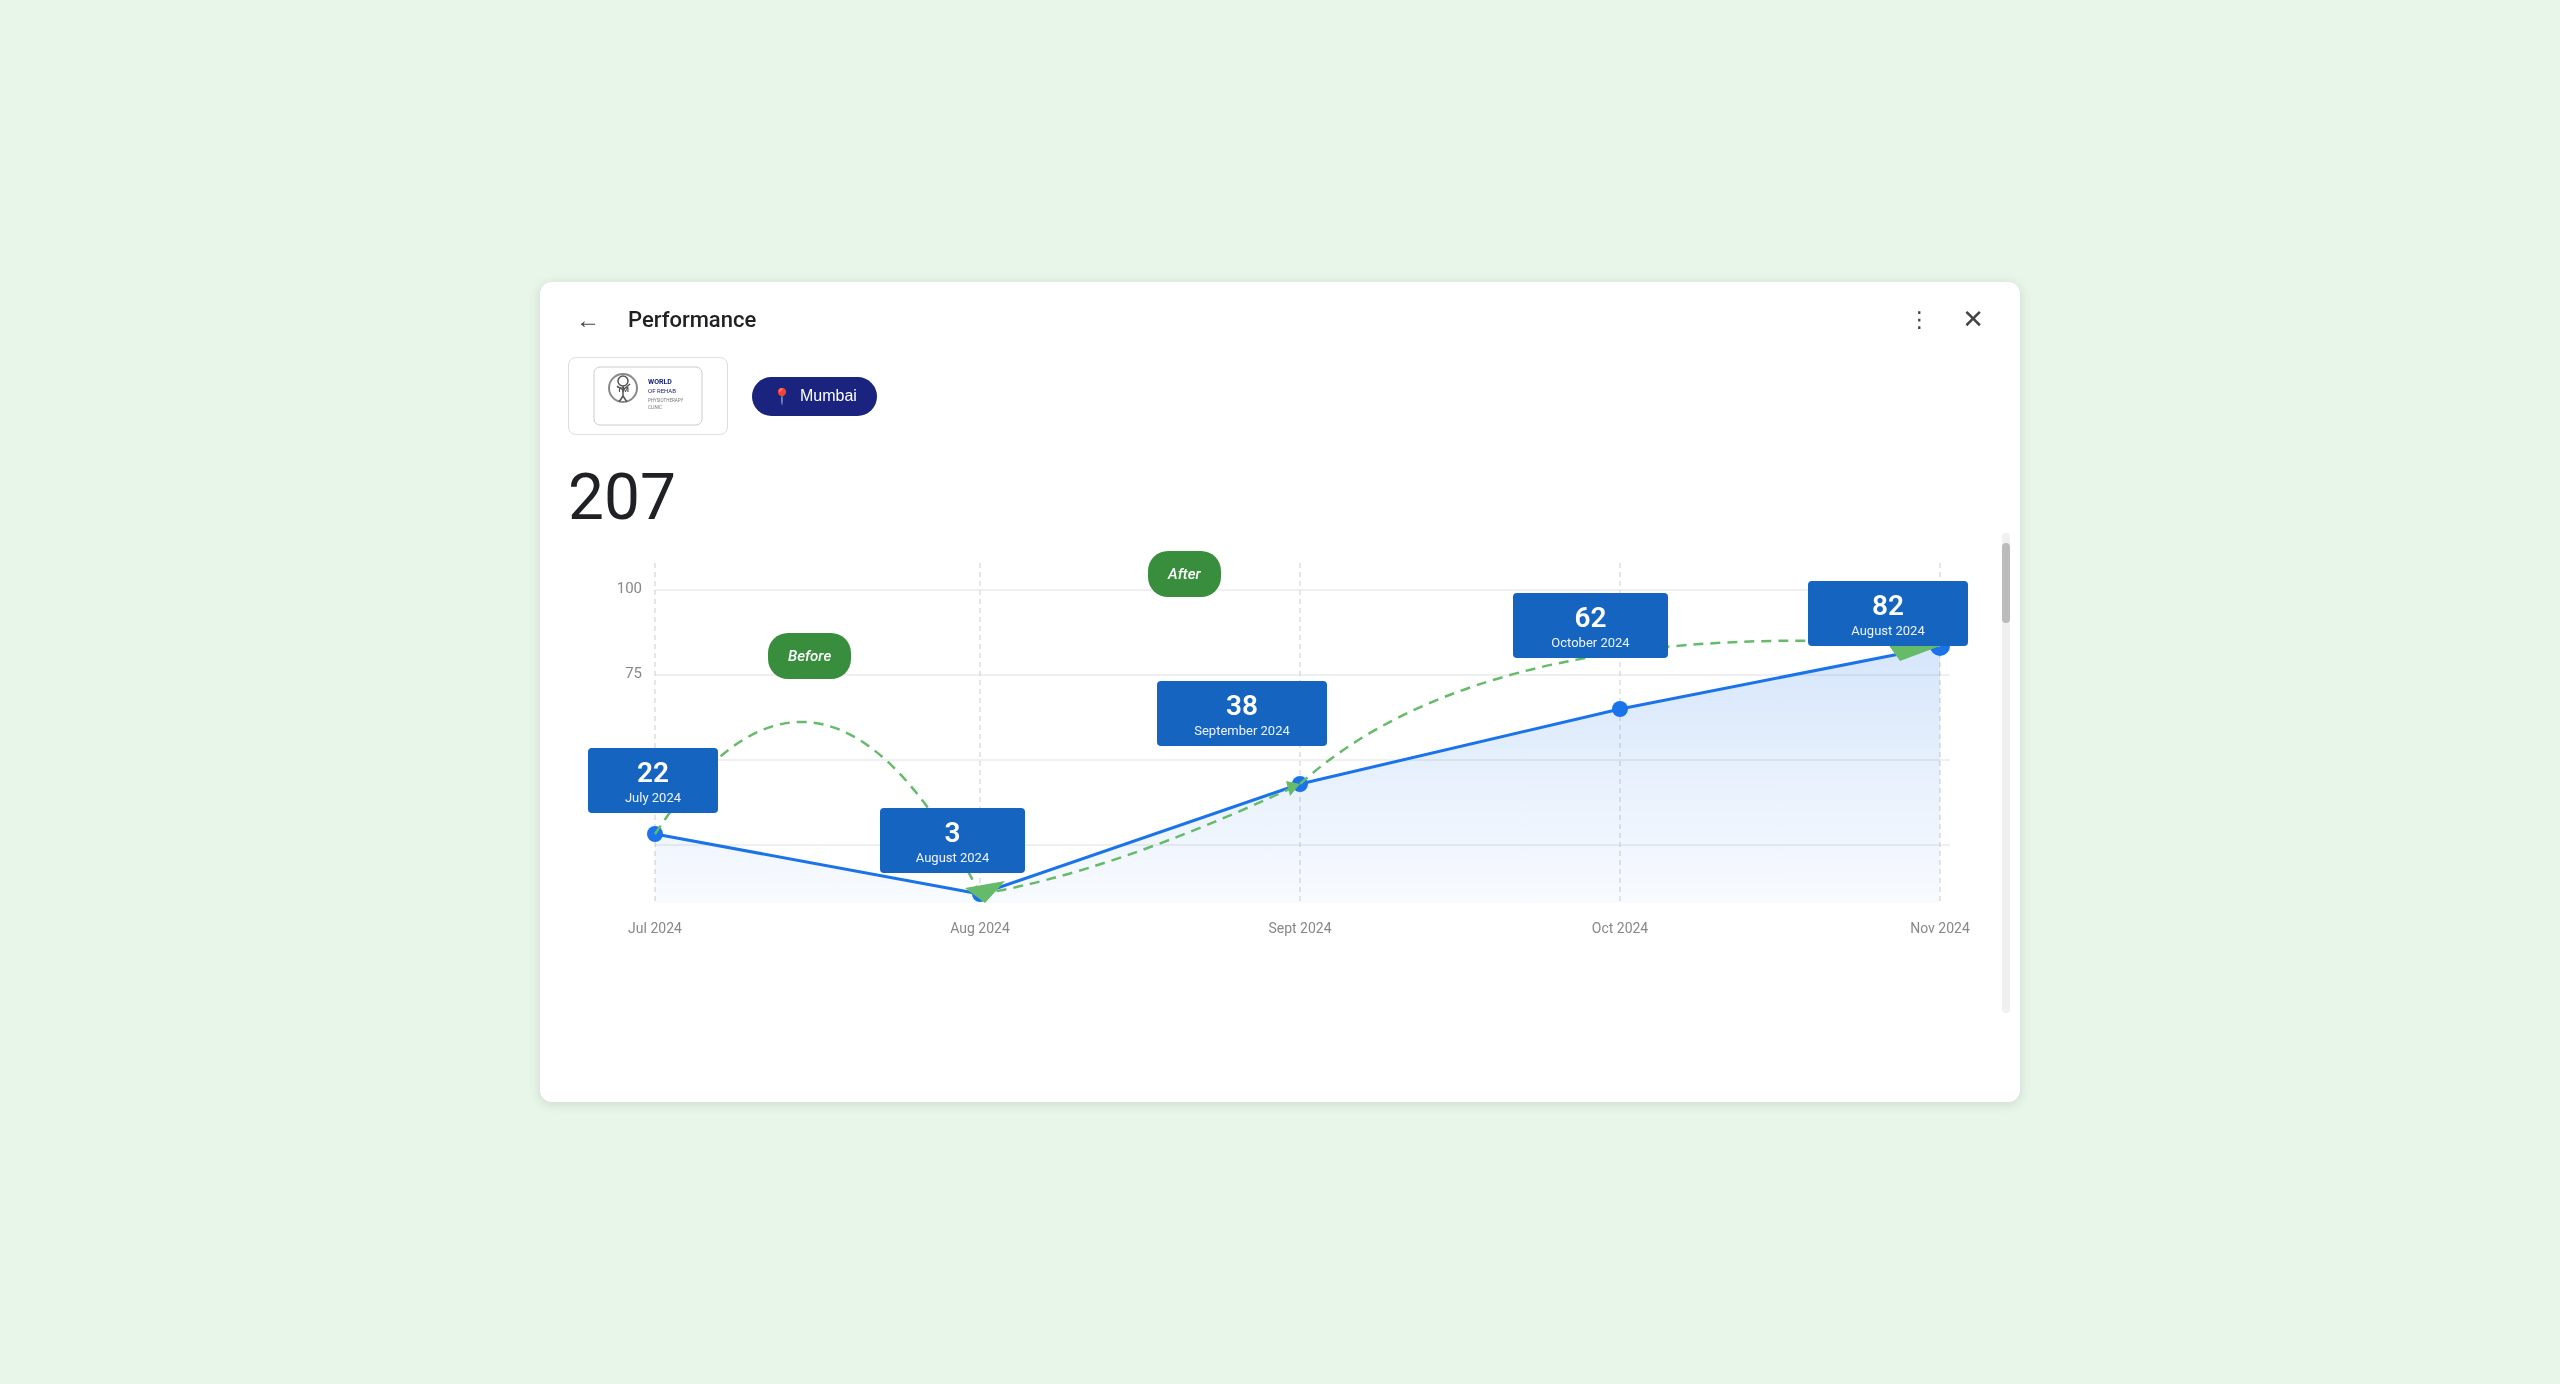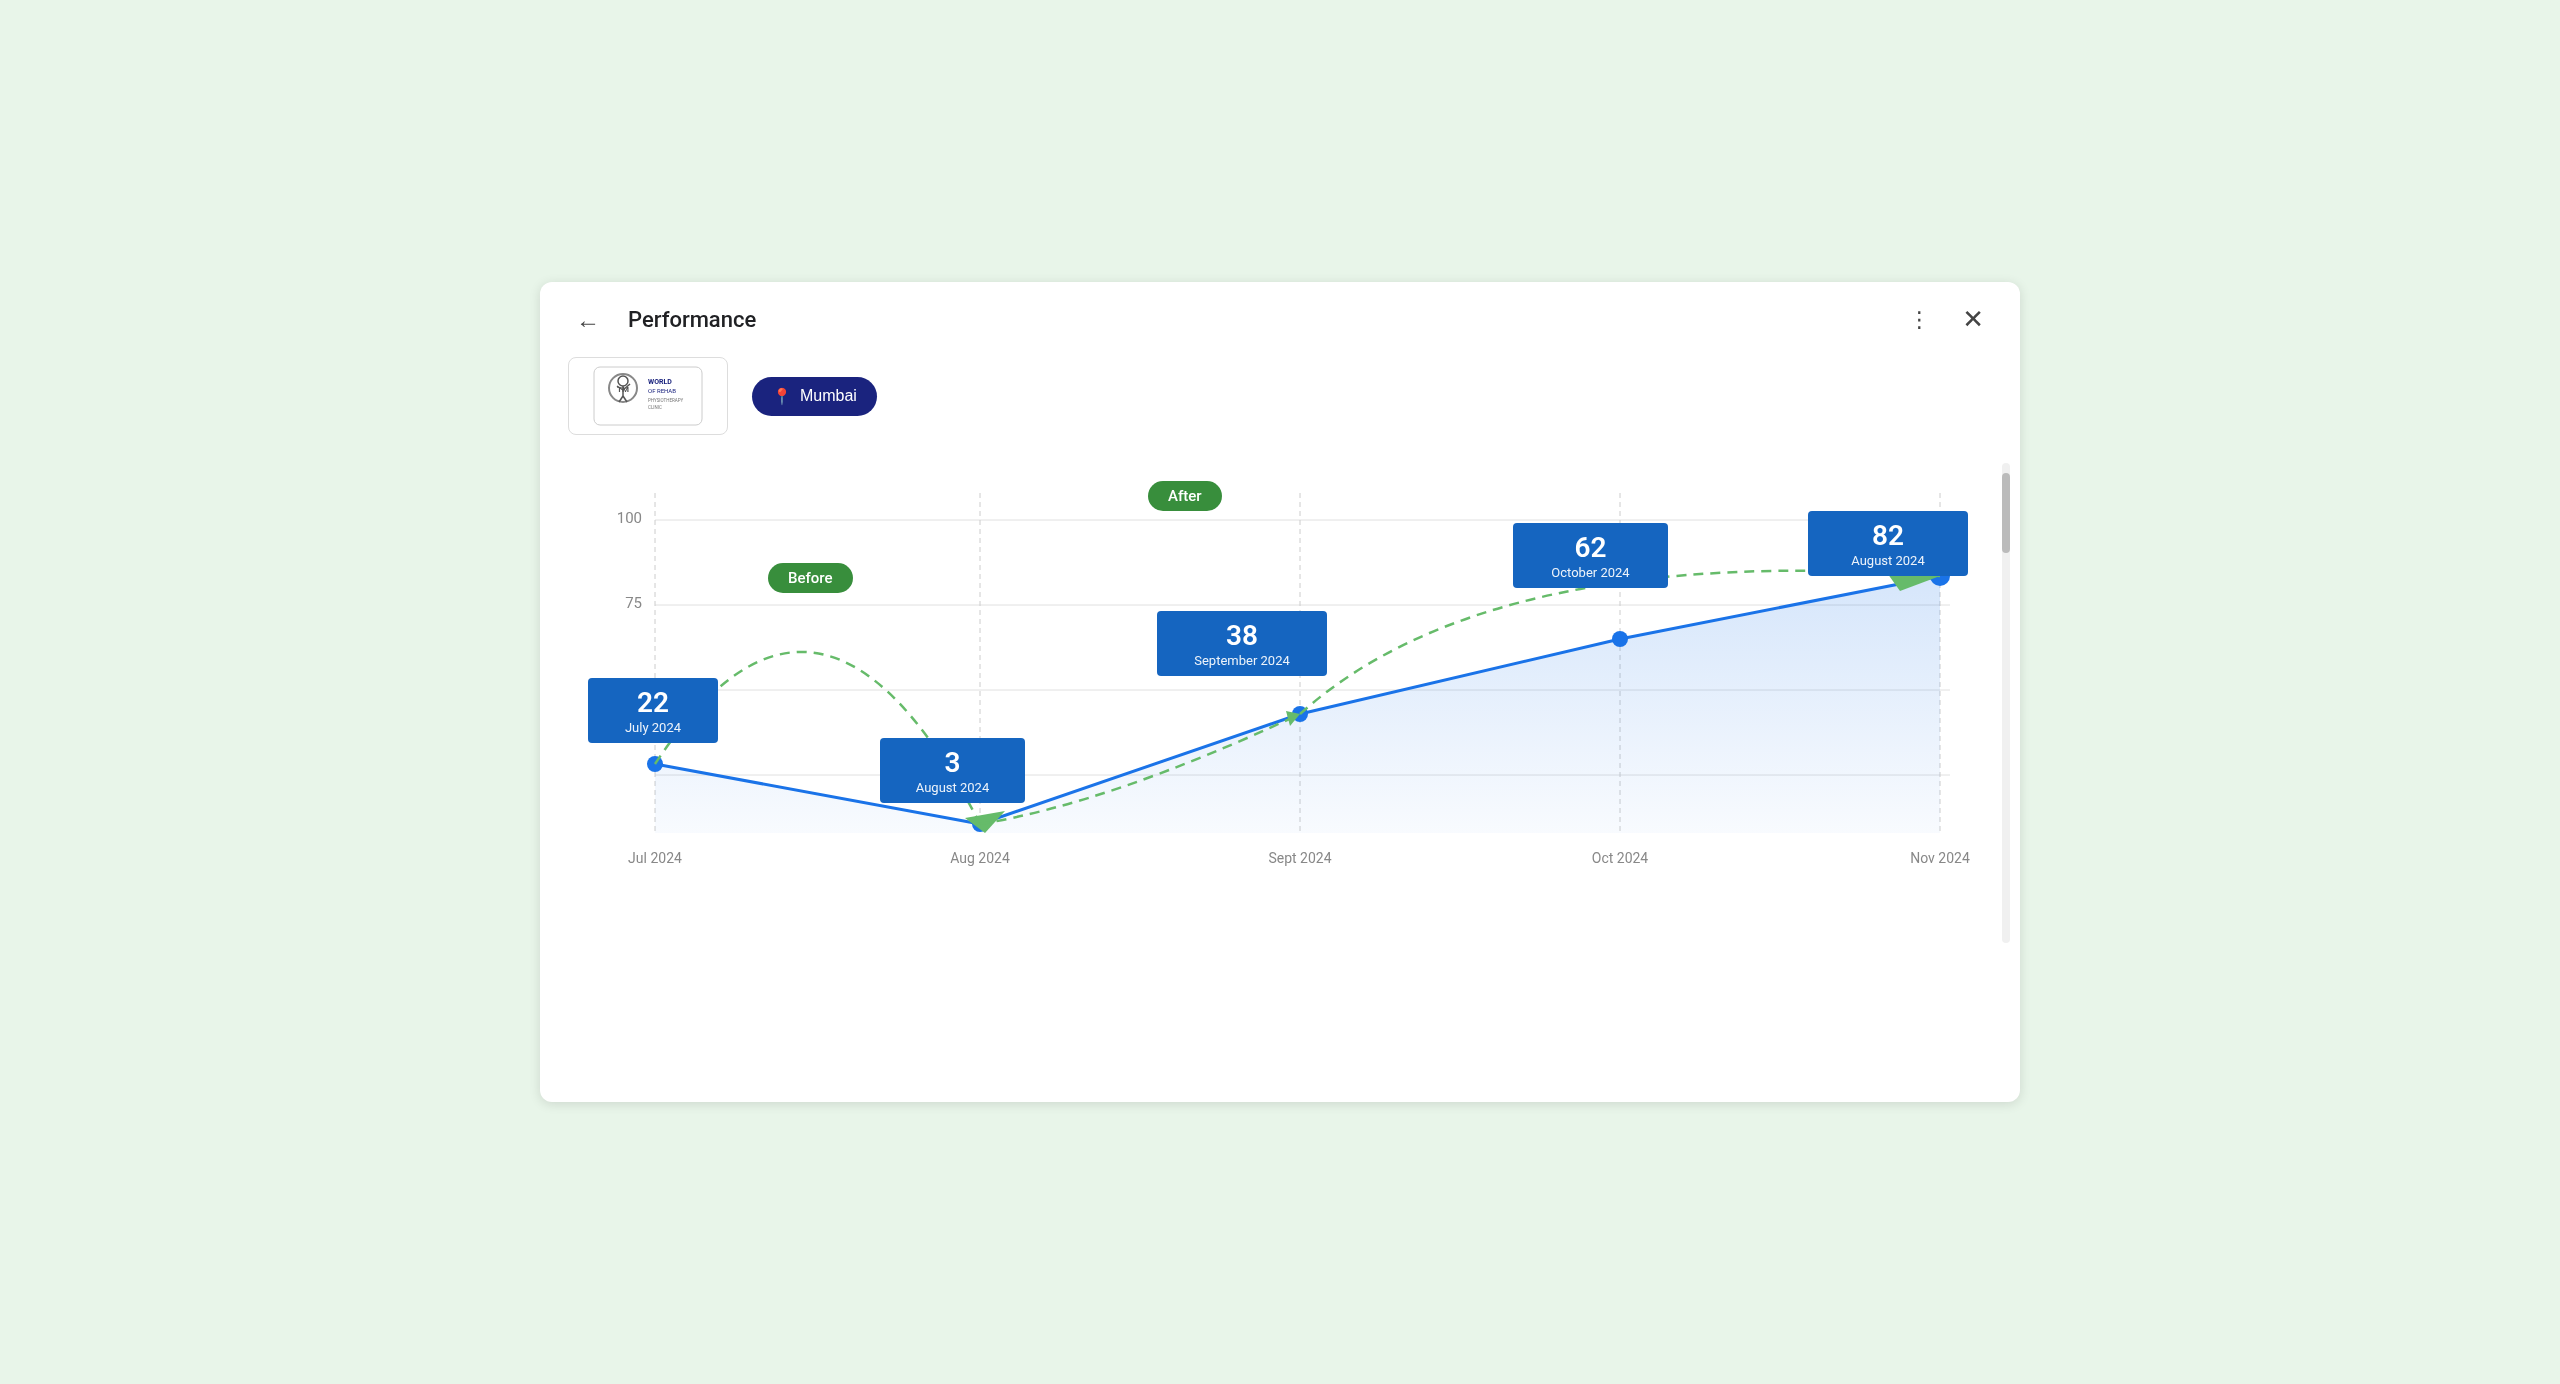--- a/index.html
+++ b/index.html
@@ -224,26 +224,27 @@
       line-height: 1.2;
     }
     .tooltip-box .t-label {
       font-size: 13px;
       font-weight: 400;
       opacity: 0.92;
     }
     .tooltip-green {
       background: #388e3c;
       border-radius: 20px;
-      padding: 6px 20px;
+      padding: 14px 20px;
       color: #fff;
       font-size: 15px;
       font-weight: 500;
       position: absolute;
       z-index: 10;
+      font-style: italic;
     }
   </style>
 </head>
 <body>
 
 <div class="card">
 
   <div class="header">
     <button class="back-btn">
       <span>←</span>
@@ -283,20 +284,21 @@
 
     <button class="location-btn">
       <span style="font-size:16px">📍</span>
       <span>Mumbai</span>
     </button>
 
   </div>
 
 
   <div class="chart-section">
+    <div class="total-calls">207</div>
 
     <div class="chart-container">
       <svg width="100%" height="460" viewBox="0 0 1380 460">
 
         <text x="52" y="60" font-size="15" fill="#888" text-anchor="end">100</text>
         <text x="52" y="145" font-size="15" fill="#888" text-anchor="end">75</text>
         <text x="52" y="228" font-size="15" fill="#888" text-anchor="end">50</text>
 
         <line x1="65" y1="57" x2="1360" y2="57" stroke="#e0e0e0" stroke-width="1"></line>
         <line x1="65" y1="142" x2="1360" y2="142" stroke="#e0e0e0" stroke-width="1"></line>

